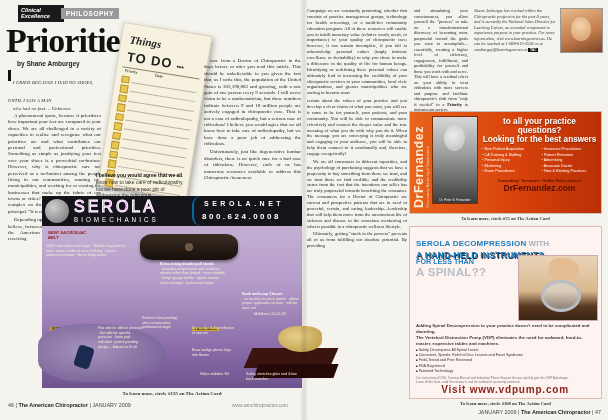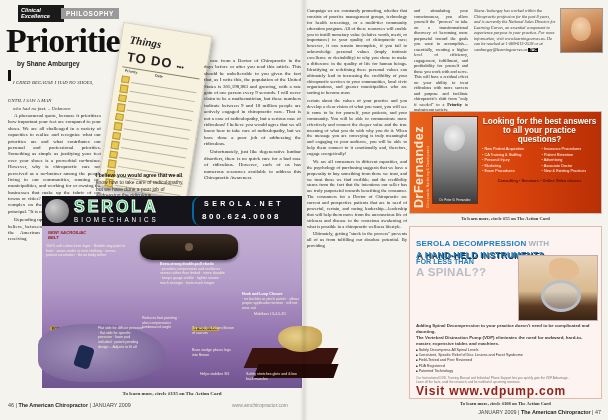--- a/index.html
+++ b/index.html
@@ -33,22 +33,22 @@
   .np-box{position:absolute;left:6px;top:1.5px;width:5.5px;height:5.5px;background:#e9c84f;border:1px solid #b9973a;}
   .np-line{position:absolute;left:16px;right:6px;top:6.5px;border-bottom:1px solid #b9b2a0;}
   .pullq{font-family:"Liberation Sans",sans-serif;font-size:5px;line-height:1.35;color:#333;}
   .pullq b{color:#111;}
   
   #serola{left:42px;top:196px;width:260px;height:192px;background:linear-gradient(180deg,#cdbad9 0%,#b49cc9 45%,#8a6aa8 80%,#6f5490 100%);
           font-family:"Liberation Sans",sans-serif;}
   #serola-head{position:absolute;left:0;top:0;width:100%;height:30px;background:#14141a;color:#fff;}
   .ser-logo{position:absolute;left:3px;top:3px;width:24px;height:24px;border-radius:50%;
             background:radial-gradient(circle at 35% 35%,#cfcfcf,#6e6e72);}
-  .ser-name{position:absolute;left:32px;top:2px;font-size:16px;font-weight:bold;letter-spacing:3px;
-            color:#22c55e;-webkit-text-stroke:1px #fff;}
+  .ser-name{position:absolute;left:32px;top:2px;font-size:16px;font-weight:normal;letter-spacing:3px;
+            color:#d946ef;-webkit-text-stroke:1px #fff;}
   .ser-sub{position:absolute;left:32px;top:20px;font-size:6.3px;letter-spacing:3px;color:#fff;}
   .ser-right{position:absolute;left:150px;top:0;bottom:0;right:0;border-left:2px solid #0369a1;border-radius:9px;}
   .ser-site{position:absolute;left:10px;top:4px;font-size:7px;font-weight:bold;letter-spacing:3.5px;color:#fff;}
   .ser-phone{position:absolute;left:8px;top:16px;font-size:8px;font-weight:bold;letter-spacing:2.5px;color:#fff;}
   .callout{font-size:3.6px;line-height:1.3;color:#f5eed6;}
   .callout b{color:#fff;}
   .chip{display:inline-block;background:#c9a227;color:#3a2706;font-weight:bold;font-size:3.6px;padding:0 2px;border-radius:1px;}
   .badge-new{color:#8b1a1a;font-weight:bold;font-style:italic;font-size:4.2px;}
   .belt{position:absolute;left:98px;top:38px;width:98px;height:26px;background:linear-gradient(180deg,#3a2c22,#17100c);
         border-radius:12px/10px;box-shadow:0 2px 3px rgba(0,0,0,.4);}
@@ -100,21 +100,21 @@
   .vdp-l4g{color:#b9bec6;font-weight:bold;font-size:9.5px;}
   .vdp-l4b{color:#1b7ec2;font-weight:bold;font-size:9.5px;}
   .vdp-photo{position:absolute;left:108px;top:28px;width:78px;height:64px;
              background:linear-gradient(180deg,#e9d3b8 0%,#d9b98e 55%,#5a3a22 78%,#3a2414 100%);border:1px solid #caa;}
   .vdp-tool{position:absolute;left:22px;top:24px;width:34px;height:26px;border:3px solid #b9bec6;border-radius:50%;background:rgba(220,224,228,.5);}
   .vdp-hand{position:absolute;left:30px;top:2px;width:30px;height:22px;background:#e3bc92;border-radius:40% 60% 50% 50%;}
   .vdp-b{font-size:4.4px;font-weight:bold;color:#3a3a3a;line-height:1.3;}
   .vdp-li{font-size:3.7px;color:#333;line-height:1.4;}
   .vdp-li div:before{content:"■ ";font-size:3px;color:#333;}
   .vdp-fine{font-size:3.1px;color:#777;line-height:1.3;}
-  .vdp-cta{font-size:12px;font-weight:bold;color:#8e241c;letter-spacing:.8px;}
+  .vdp-cta{font-size:10px;font-weight:bold;color:#8e241c;text-align:center;letter-spacing:.8px;}
 </style>
 </head>
 <body>
 
 <div id="spread">
 
   <div class="abs kick-black" style="left:18px;top:5px;width:40px;">Clinical Excellence</div>
   <div class="abs kick-gray" style="left:61px;top:8px;">PHILOSOPHY</div>
 
   <div class="abs title" style="left:6px;top:22px;">Priorities</div>
@@ -283,39 +283,40 @@
   <div id="fern" class="abs">
     <div class="fern-vert">
       <span>DrFernandez</span>
       <small>Chiropractic Marketing &amp; Development</small>
     </div>
     <div class="fern-photo">
       <span class="fern-face"></span>
       <span class="fern-cap">Dr. Peter G. Fernandez</span>
     </div>
     <div class="abs" style="left:72px;top:5px;width:115px;">
+      <div class="fern-h">to all your practice questions?</div>
       <div class="fern-h">Looking for the best answers</div>
-      <div class="fern-h">to all your practice questions?</div>
       <div style="display:flex;gap:4px;margin-top:3px;">
         <div class="fern-li" style="width:56px;">
           <div>New Patient Acquisition</div>
           <div>CA Training &amp; Staffing</div>
           <div>Personal Injury</div>
           <div>Marketing</div>
           <div>Exam Procedures</div>
         </div>
         <div class="fern-li" style="width:56px;">
           <div>Insurance Procedures</div>
           <div>Patient Retention</div>
           <div>Advertising</div>
           <div>Associate Doctor</div>
           <div>New &amp; Existing Practices</div>
         </div>
       </div>
       <div class="fern-serv" style="margin-top:3px;">Consulting • Seminars • Online Video classes</div>
+      <div class="fern-site">DrFernandez.com</div>
     </div>
   </div>
 
   <div class="abs act-sm" style="left:410px;top:216px;width:191px;">To learn more, circle #55 on The Action Card</div>
 
   <div id="vdp" class="abs">
     <div style="padding:5px 6px 0 6px;">
       <span class="vdp-h1b">SEROLA DECOMPRESSION</span><span class="vdp-h1g"> WITH</span>
       <div class="vdp-h2">A HAND-HELD INSTRUMENT?</div>
     </div>

